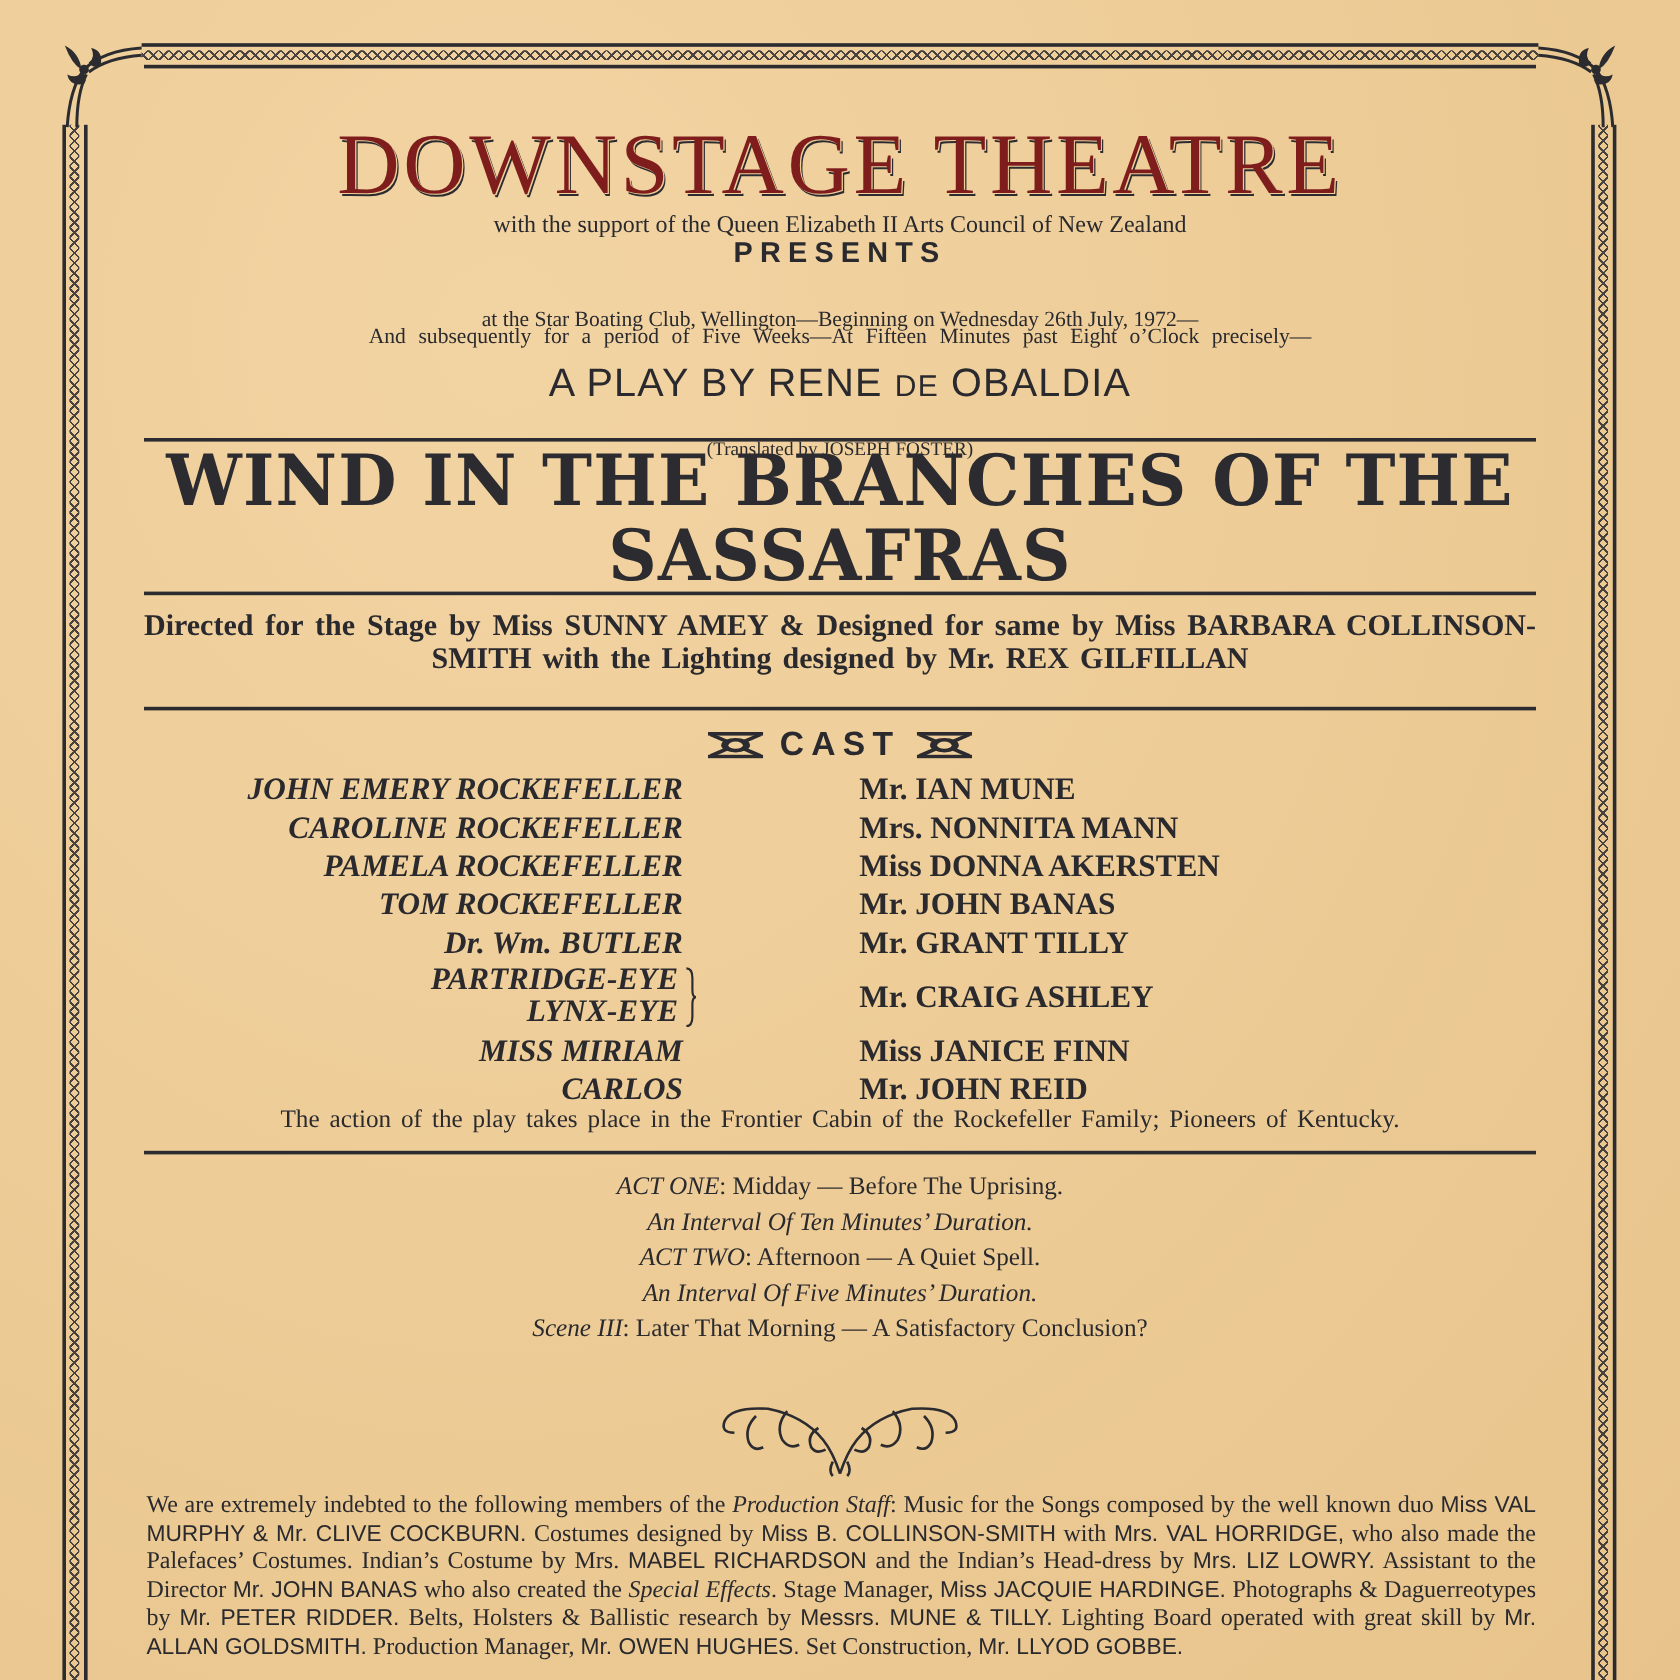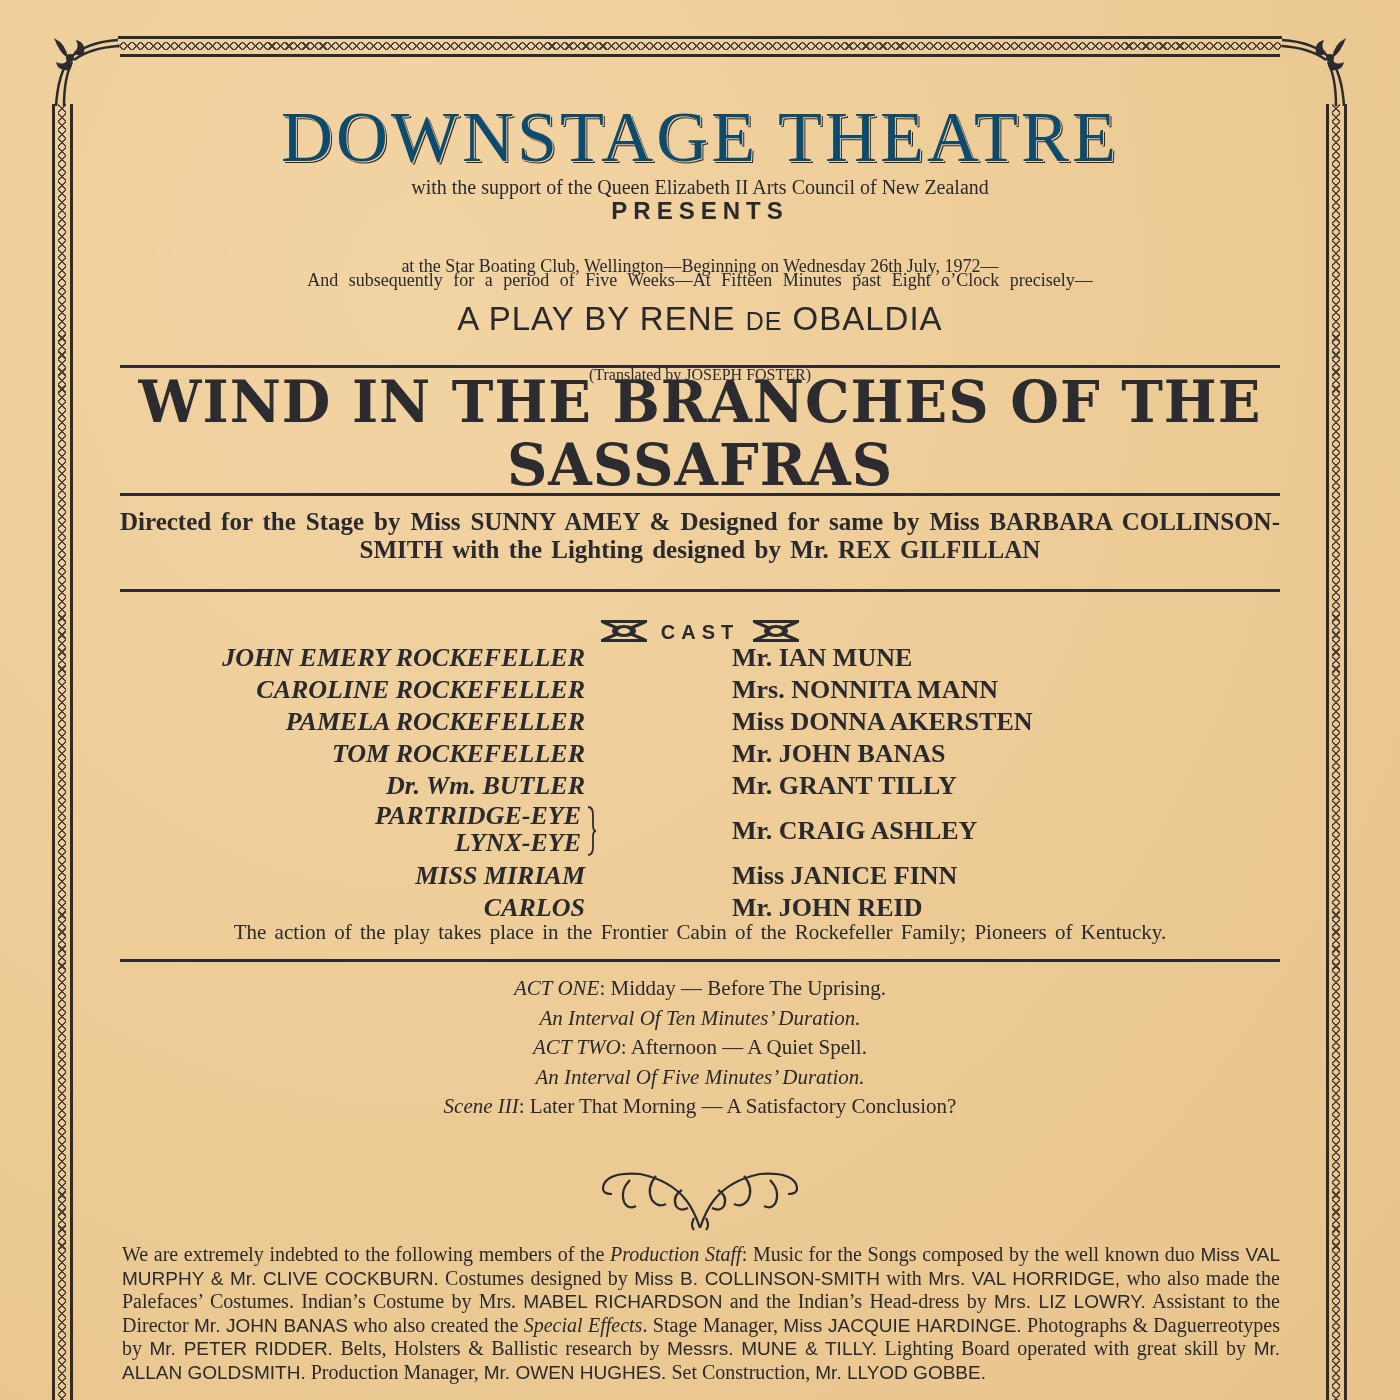--- a/index.html
+++ b/index.html
@@ -16,40 +16,40 @@
                       repeating-linear-gradient(45deg, transparent 0 3px, #2b2b30 3px 4.5px, transparent 4.5px 6px);
     opacity:.85; }
   .zig-v { position:absolute; width:8px; overflow:hidden;
     background-image: repeating-linear-gradient(45deg, transparent 0 3px, #2b2b30 3px 4.5px, transparent 4.5px 6px),
                       repeating-linear-gradient(-45deg, transparent 0 3px, #2b2b30 3px 4.5px, transparent 4.5px 6px);
     opacity:.85; }
   .corner { position:absolute; width:80px; height:80px; }
   .center { position:absolute; left:0; width:1400px; text-align:center; }
   .title-main {
     top:96px; font-size:72px; letter-spacing:3px; font-weight:normal;
-    font-family:"Liberation Serif", serif; color:#0c4a6e;
+    font-family:"Liberation Serif", serif; color:#7f1d1d;
     text-shadow: 1px 1px 0 #efcf9b, 2px 2px 0 #2b2b30;
   }
   .support { top:176px; font-size:20px; }
   .presents { top:197px; font-size:24px; letter-spacing:6px; font-weight:bold; font-family:"Liberation Sans", sans-serif; }
   .venue { top:256px; font-size:18px; }
   .period { top:270px; font-size:18px; word-spacing:6px; }
   .playby { top:300px; font-size:33px; font-family:"Liberation Sans", sans-serif; letter-spacing:1px; }
   .playby .sc { font-size:25px; }
   .translated { top:338px; font-size:16px;margin-top:28px; }
   .rule { position:absolute; left:120px; width:1160px; height:3px; background:#2b2b30; }
   .play-title {
     top:374px; font-size:56px; line-height:56px; font-weight:900; letter-spacing:1px;
     font-family:"DejaVu Serif", serif; color:#2b2b30;
     transform:scaleY(1.05);
   }
   .credits { top:508px; left:120px; width:1160px; font-size:25px; font-weight:bold; line-height:28px; text-align:justify; text-align-last:center; word-spacing:3px; }
-  .cast-head { top:620px; font-size:20px; font-weight:bold; letter-spacing:6px; font-family:"Liberation Sans", sans-serif; }
+  .cast-head { top:604px; font-size:28px; font-weight:bold; letter-spacing:6px; font-family:"Liberation Sans", sans-serif; }
   .cast-orn { display:inline-block; width:46px; height:22px; vertical-align:-3px; margin:0 14px; }
-  .cast { position:absolute; top:642px; left:16px; width:1285px; }
+  .cast { position:absolute; top:642px; left:0; width:1285px; }
   .cast-row { position:relative; height:32px; }
   .cast-row.double { height:58px; }
   .role { position:absolute; right:716px; font-style:italic; font-weight:bold; font-size:26px; text-align:right; line-height:32px; }
   .actor { position:absolute; left:716px; font-weight:bold; font-size:26px; line-height:32px; }
   .double .role { line-height:27px; }
   .double .actor { top:13px; }
   .brace { position:absolute; right:704px; top:3px; width:10px; height:52px; }
   .setting { top:920px; font-size:21px; word-spacing:3px; }
   .acts { position:absolute; top:974px; left:0; width:1400px; text-align:center; font-size:21px; line-height:29.5px; }
   .acts i { font-style:italic; }

